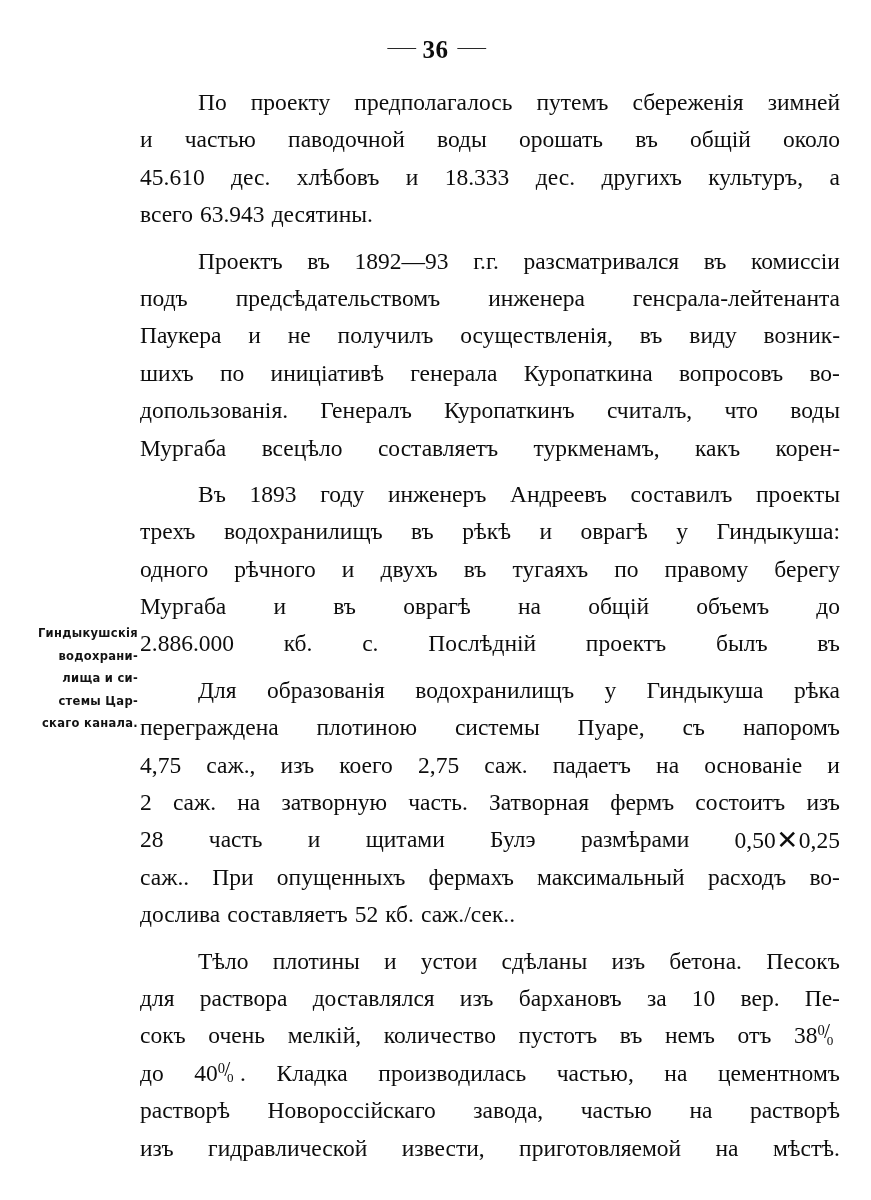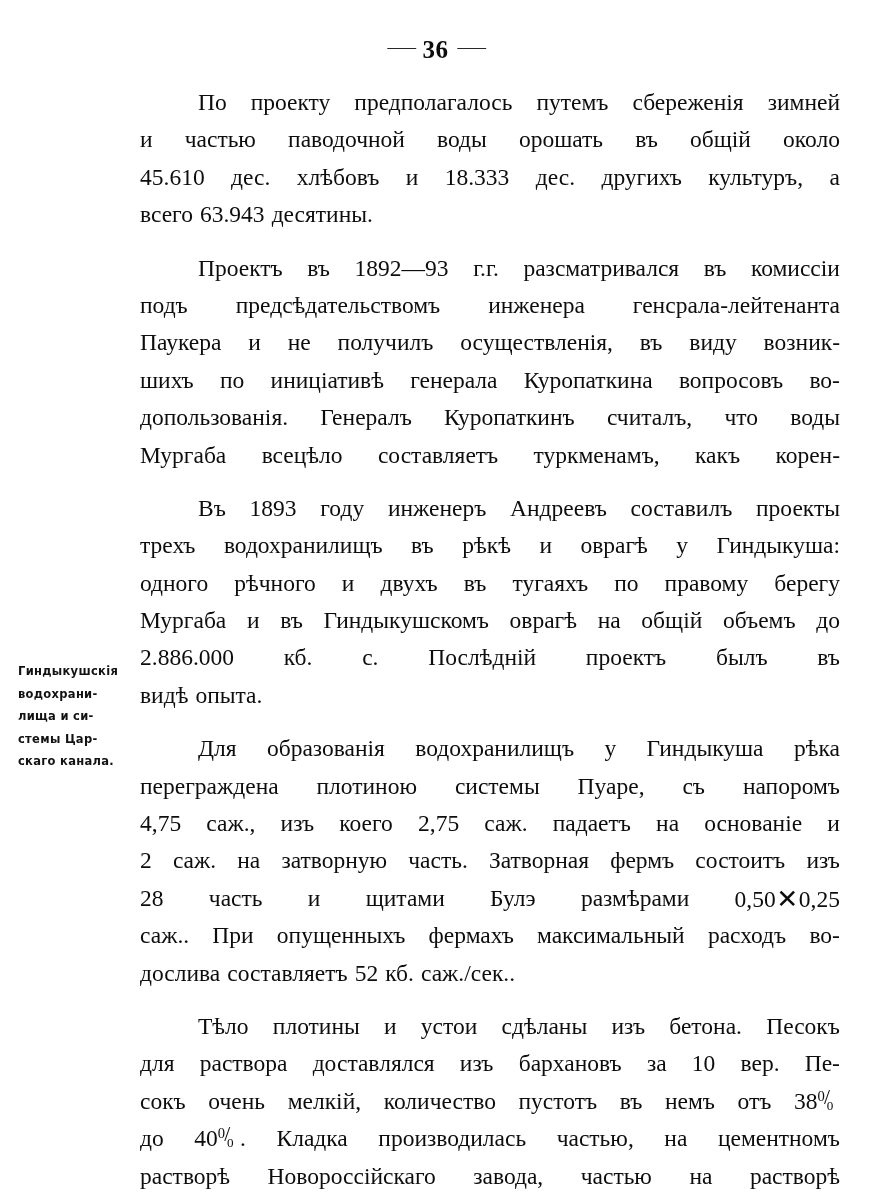--- a/index.html
+++ b/index.html
@@ -50,21 +50,21 @@
 
   
   .textblock {
     position: absolute;
     left: 140px;
     top: 84px;
     width: 700px;
   }
 
   .para { margin: 0; }
-  .para + .para { margin-top: 16px; }
+  .para + .para { margin-top: 9px; }
 
   
   .ln {
     display: flex;
     width: 700px;
     height: 37.4px;
     align-items: flex-start;
     font-size: 23.5px;
     line-height: 37.4px;
     white-space: pre;
@@ -77,27 +77,27 @@
 
   .ln > span { display: inline-block; }
 
   
   .ln.indent { padding-left: 58px; width: 642px; }
 
   
   .marginnote {
     position: absolute;
     left: 18px;
-    top: 660px;
+    top: 622px;
     width: 120px;
     font-family: "DejaVu Sans", "Liberation Sans", sans-serif;
     font-size: 11.5px;
     font-weight: bold;
     line-height: 22.5px;
-    text-align: left;
+    text-align: right;
     letter-spacing: 0.3px;
     color: #121212;
   }
   .marginnote div { white-space: pre; }
 
   
   .pct {
     display: inline-block;
     position: relative;
     width: 0.95em;
@@ -160,23 +160,22 @@
         <div class="ln just"><span>подъ</span><span>предсѣдательствомъ</span><span>инженера</span><span>генсрала-лейтенанта</span></div>
         <div class="ln just"><span>Паукера</span><span>и</span><span>не</span><span>получилъ</span><span>осуществленія,</span><span>въ</span><span>виду</span><span>возник-</span></div>
         <div class="ln just"><span>шихъ</span><span>по</span><span>иниціативѣ</span><span>генерала</span><span>Куропаткина</span><span>вопросовъ</span><span>во-</span></div>
         <div class="ln just"><span>допользованія.</span><span>Генералъ</span><span>Куропаткинъ</span><span>считалъ,</span><span>что</span><span>воды</span></div>
         <div class="ln just"><span>Мургаба</span><span>всецѣло</span><span>составляетъ</span><span>туркменамъ,</span><span>какъ</span><span>корен-</span></div>
       </div>
       <div class="para">
         <div class="ln just indent"><span>Въ</span><span>1893</span><span>году</span><span>инженеръ</span><span>Андреевъ</span><span>составилъ</span><span>проекты</span></div>
         <div class="ln just"><span>трехъ</span><span>водохранилищъ</span><span>въ</span><span>рѣкѣ</span><span>и</span><span>оврагѣ</span><span>у</span><span>Гиндыкуша:</span></div>
         <div class="ln just"><span>одного</span><span>рѣчного</span><span>и</span><span>двухъ</span><span>въ</span><span>тугаяхъ</span><span>по</span><span>правому</span><span>берегу</span></div>
-        <div class="ln just"><span>Мургаба</span><span>и</span><span>въ</span><span>Гиндыкушскомъ</span><span>оврагѣ</span><span>на</span><span>общій</span><span>объемъ</span><span>до</span></div>
+        <div class="ln just"><span>Мургаба</span><span>и</span><span>въ</span><span>оврагѣ</span><span>на</span><span>общій</span><span>объемъ</span><span>до</span></div>
         <div class="ln just"><span>2.886.000</span><span>кб.</span><span>с.</span><span>Послѣдній</span><span>проектъ</span><span>былъ</span><span>въ</span></div>
-        <div class="ln flush"><span>видѣ</span><span>опыта.</span></div>
       </div>
       <div class="para">
         <div class="ln just indent"><span>Для</span><span>образованія</span><span>водохранилищъ</span><span>у</span><span>Гиндыкуша</span><span>рѣка</span></div>
         <div class="ln just"><span>переграждена</span><span>плотиною</span><span>системы</span><span>Пуаре,</span><span>съ</span><span>напоромъ</span></div>
         <div class="ln just"><span>4,75</span><span>саж.,</span><span>изъ</span><span>коего</span><span>2,75</span><span>саж.</span><span>падаетъ</span><span>на</span><span>основаніе</span><span>и</span></div>
         <div class="ln just"><span>2</span><span>саж.</span><span>на</span><span>затворную</span><span>часть.</span><span>Затворная</span><span>фермъ</span><span>состоитъ</span><span>изъ</span></div>
         <div class="ln just"><span>28</span><span>часть</span><span>и</span><span>щитами</span><span>Булэ</span><span>размѣрами</span><span><span>0,50</span><span class="times">✕</span><span>0,25</span></span></div>
         <div class="ln just"><span>саж..</span><span>При</span><span>опущенныхъ</span><span>фермахъ</span><span>максимальный</span><span>расходъ</span><span>во-</span></div>
         <div class="ln flush"><span>дослива</span><span>составляетъ</span><span>52</span><span>кб.</span><span>саж./сек..</span></div>
       </div>

